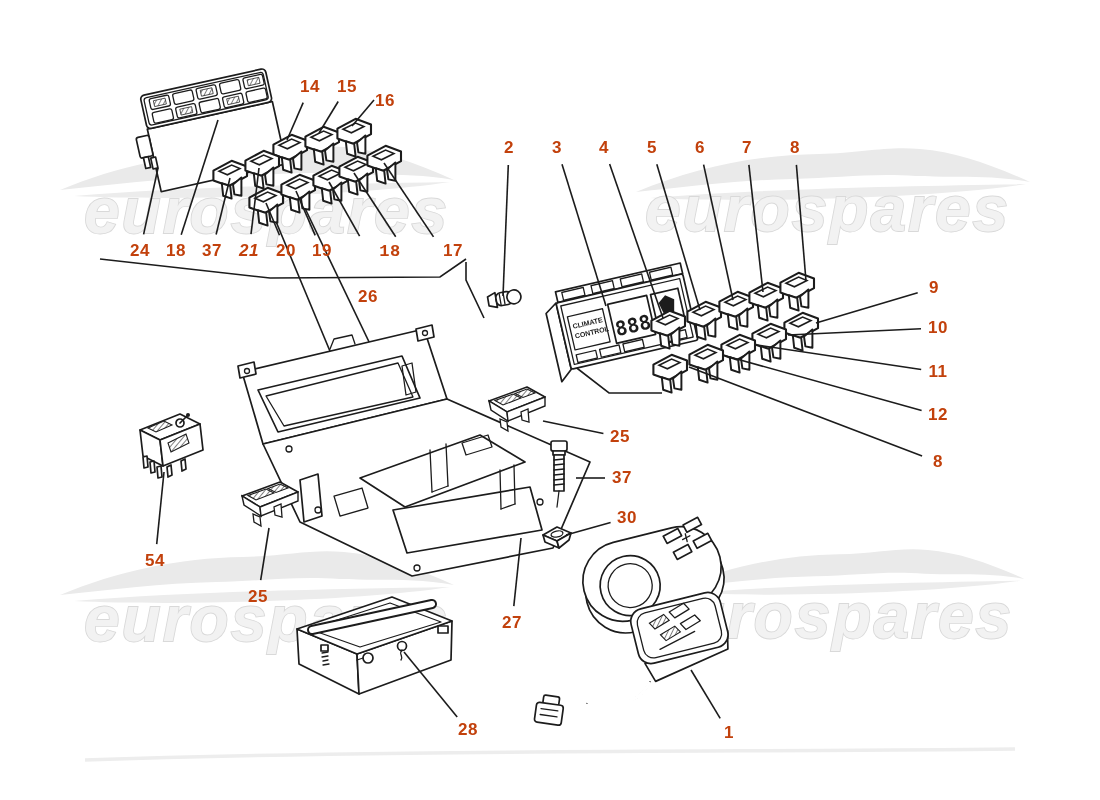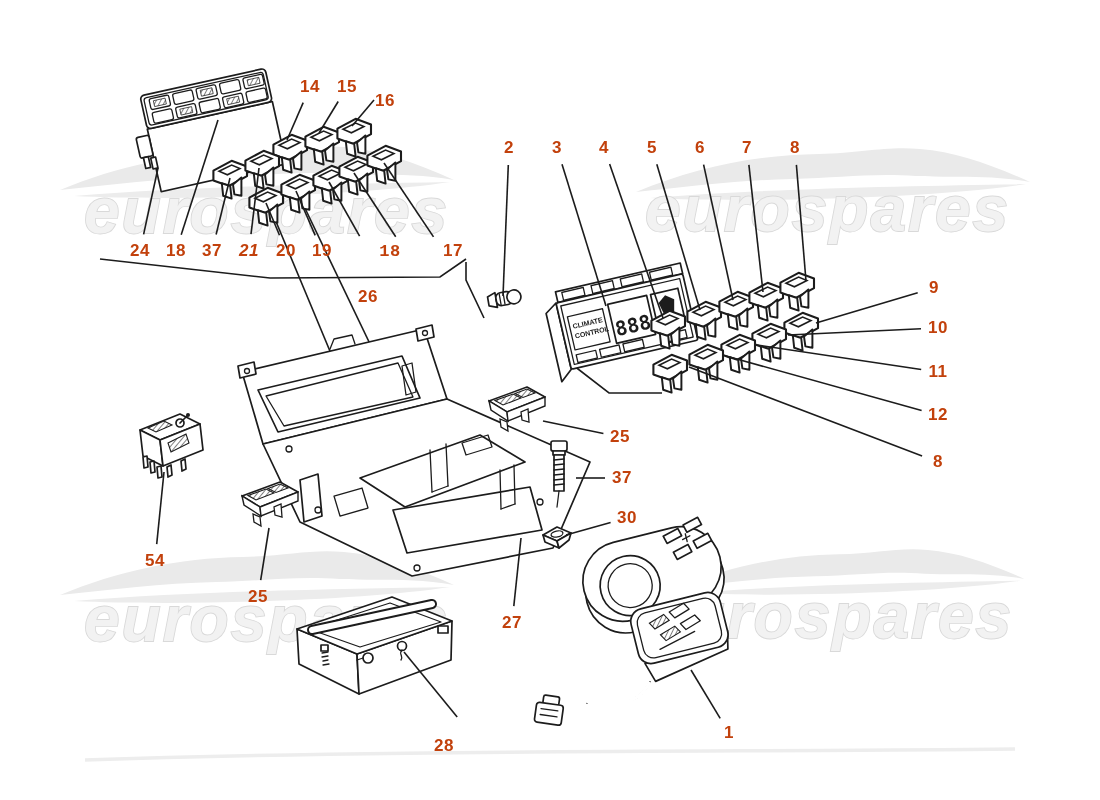--- a/index.html
+++ b/index.html
@@ -343,16 +343,16 @@
       <div class="part-label" style="left: 938px; top: 328px;">10</div>
       <div class="part-label" style="left: 938px; top: 372px;">11</div>
       <div class="part-label" style="left: 938px; top: 415px;">12</div>
       <div class="part-label" style="left: 938px; top: 462px;">8</div>
       <div class="part-label" style="left: 620px; top: 437px;">25</div>
       <div class="part-label" style="left: 622px; top: 478px;">37</div>
       <div class="part-label" style="left: 627px; top: 518px;">30</div>
       <div class="part-label" style="left: 512px; top: 623px;">27</div>
       <div class="part-label" style="left: 155px; top: 561px;">54</div>
       <div class="part-label" style="left: 258px; top: 597px;">25</div>
-      <div class="part-label" style="left: 444px; top: 730px; margin-top: 16px;">28</div>
+      <div class="part-label" style="left: 468px; top: 730px;">28</div>
       <div class="part-label" style="left: 729px; top: 733px;">1</div>
     </div>
 </div>
 
 </body></html>

